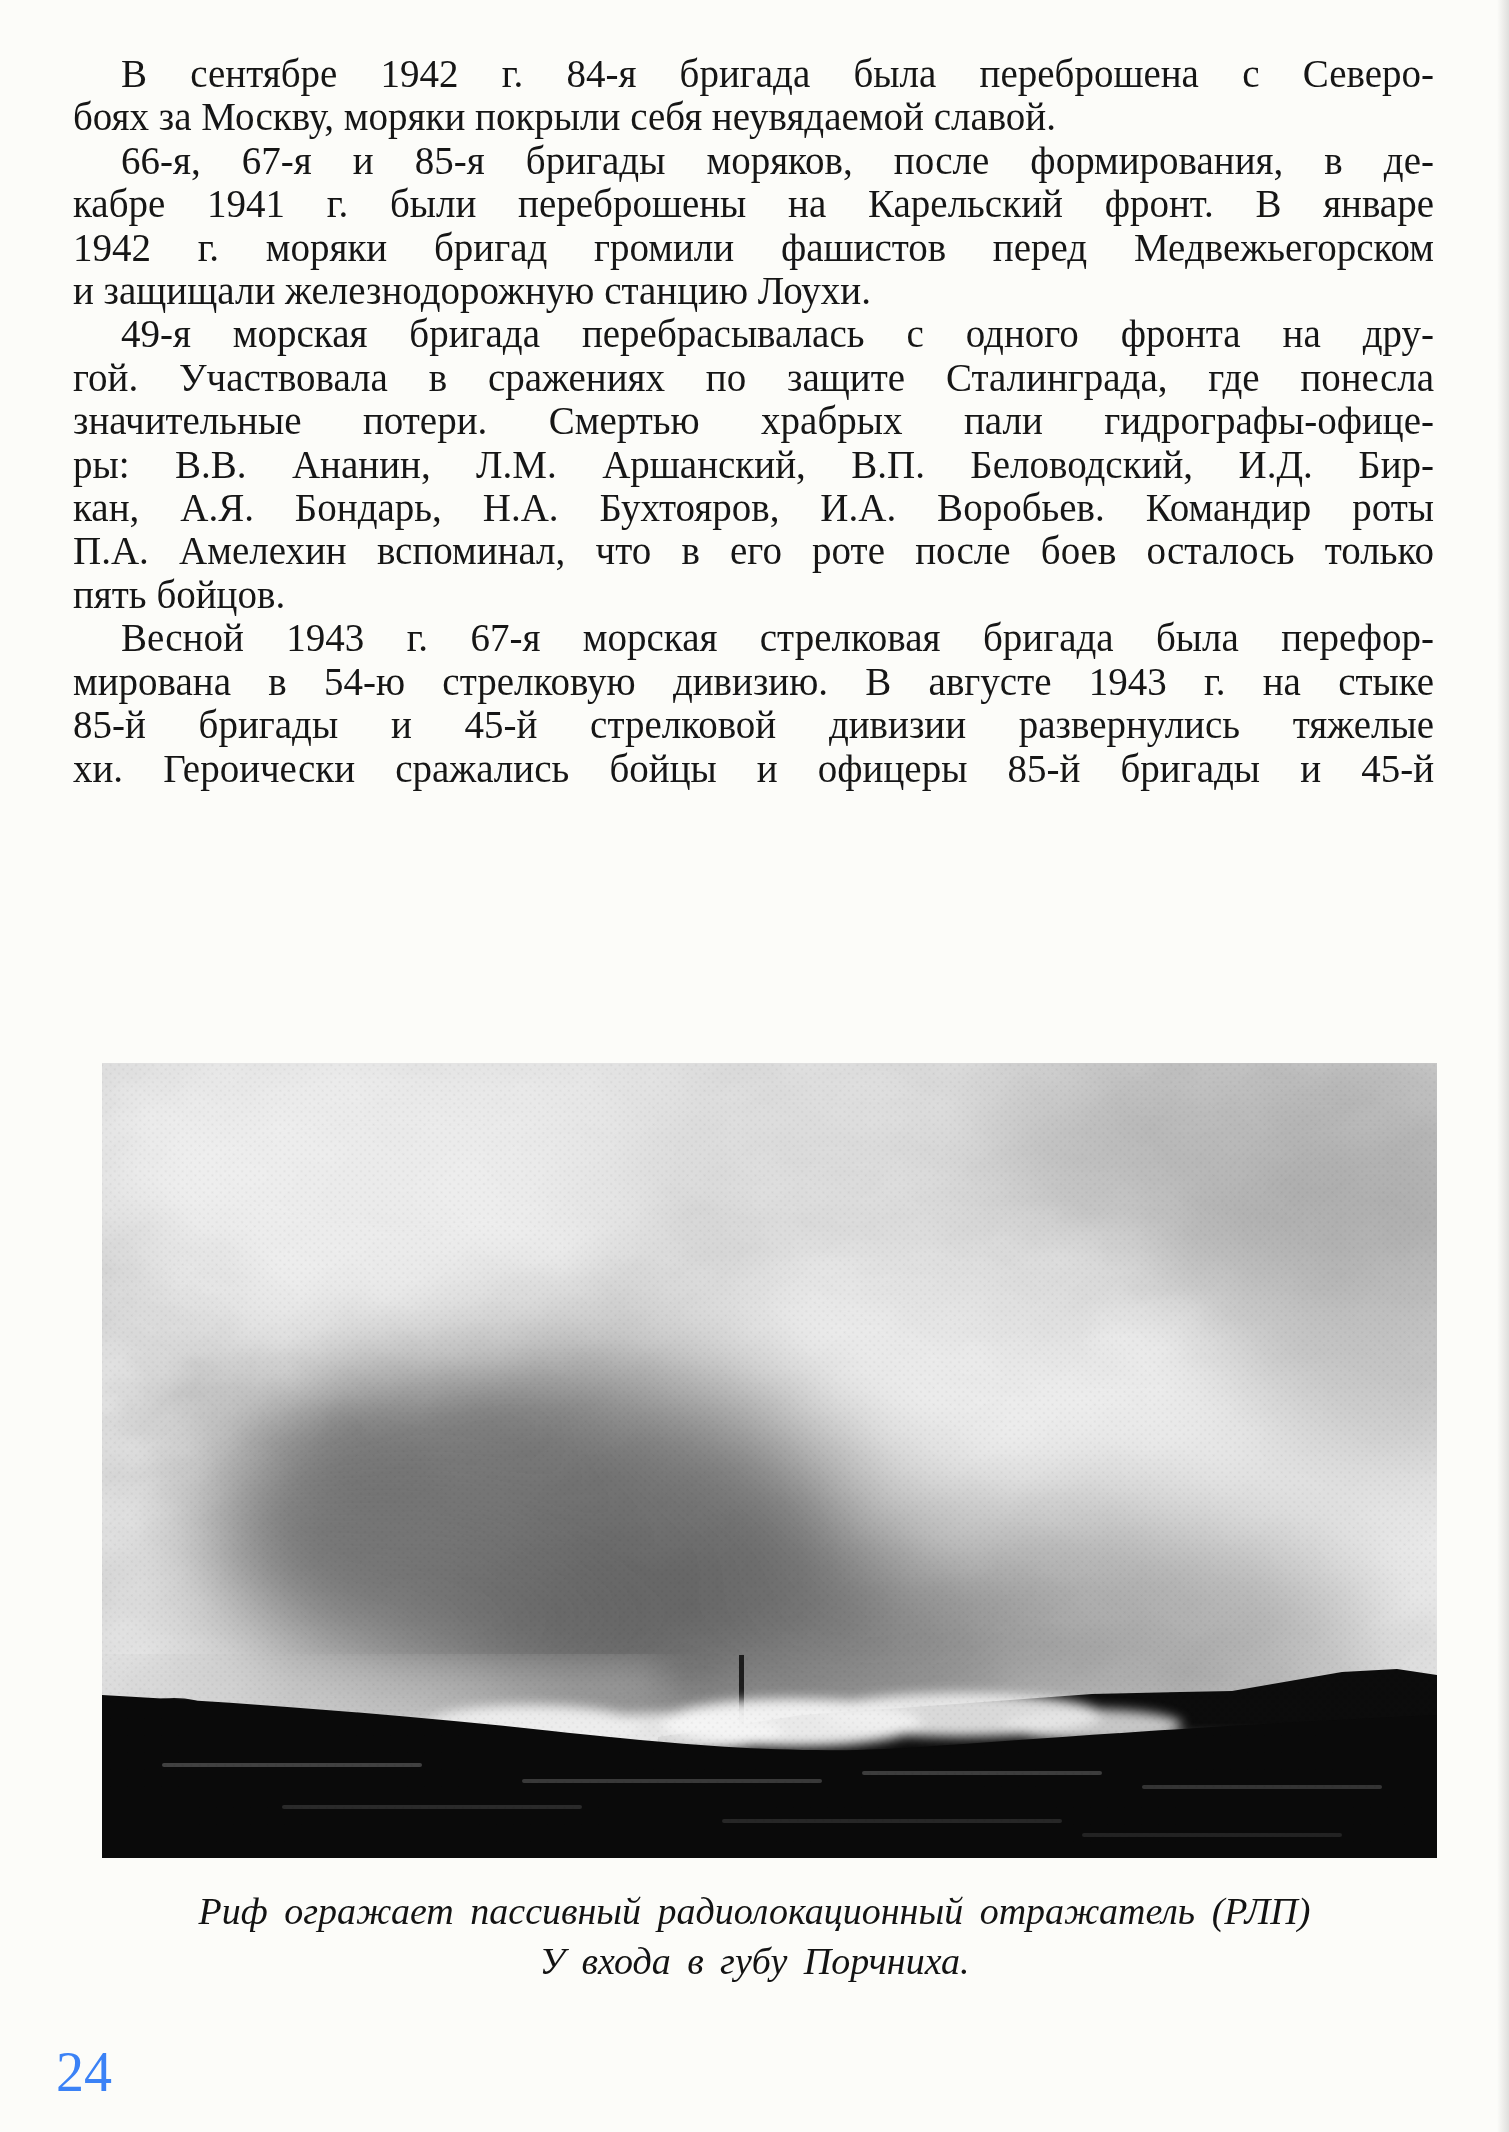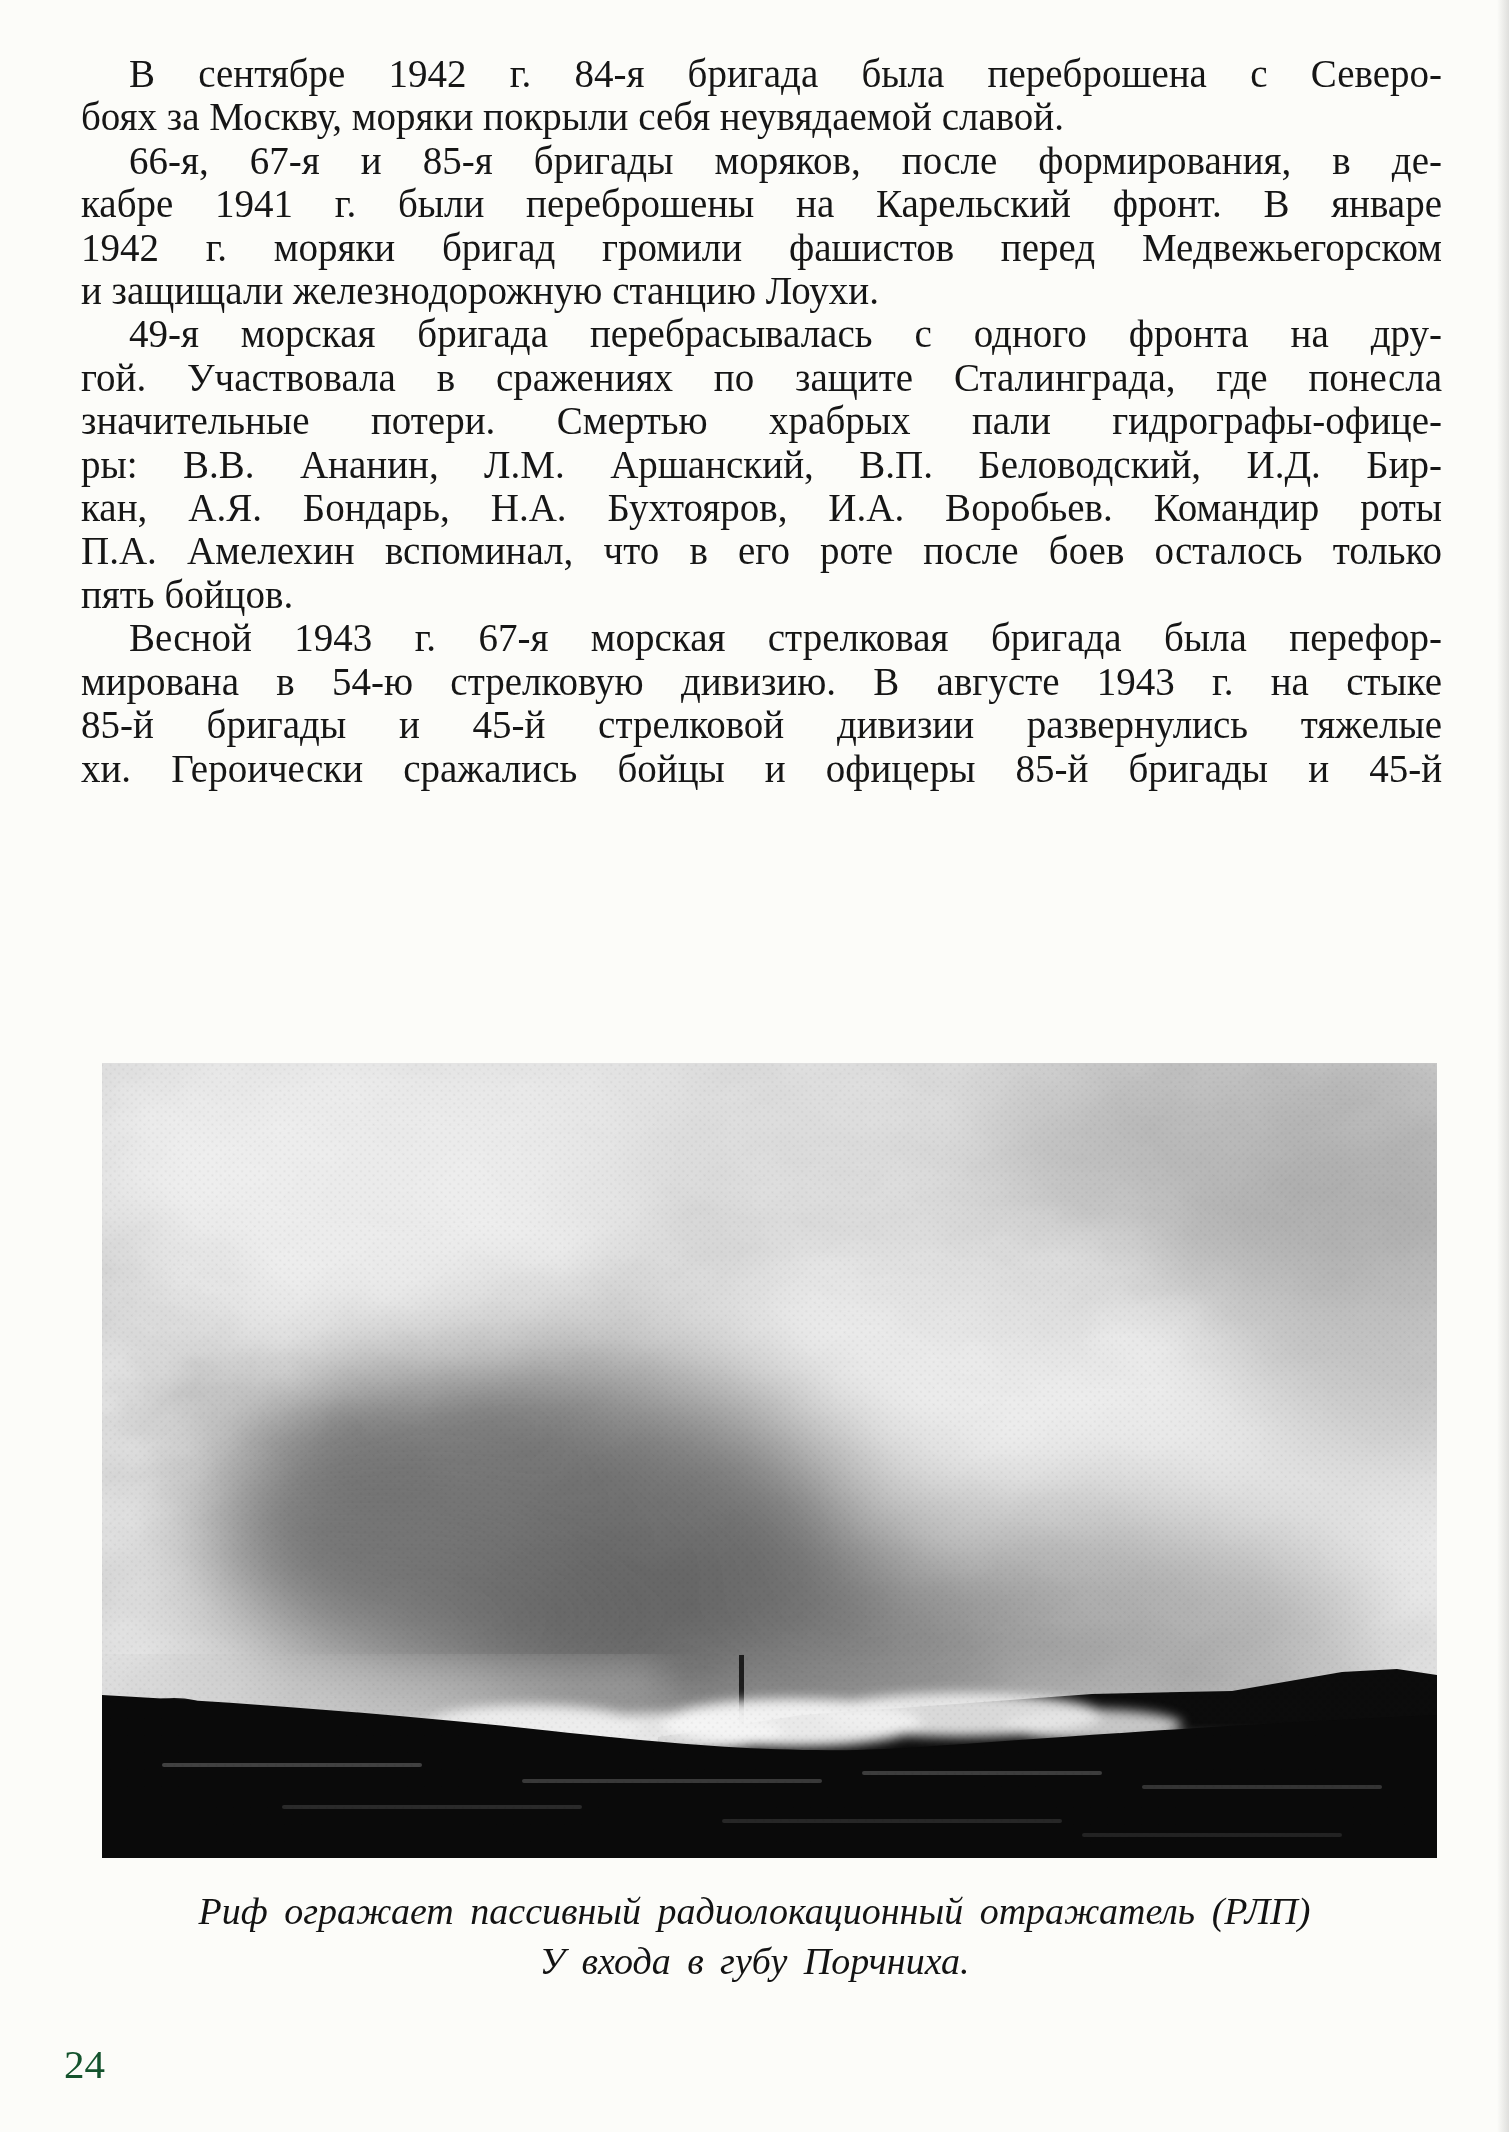--- a/index.html
+++ b/index.html
@@ -6,21 +6,21 @@
   .page{
     position:relative;
     width:1509px;height:2132px;
     background:#fcfcf9;
     overflow:hidden;
     font-family:"Liberation Serif","DejaVu Serif",serif;
     color:#151515;
   }
   .text-block{
     position:absolute;
-    left:81px;top:52px;width:1361px;
+    left:73px;top:52px;width:1361px;
   }
   .paragraph{margin:0;padding:0;}
   .line{
     font-size:39px;
     line-height:43.4px;
     text-align:justify;
     text-align-last:justify;
     text-justify:inter-word;
     white-space:normal;
     color:#161616;
@@ -41,23 +41,23 @@
   }
   .cap-line{
     font-style:italic;
     font-size:38px;
     line-height:50px;
     color:#131313;
     word-spacing:7px;
   }
   .page-number{
     position:absolute;
-    left:64px;top:2040px;
-    font-size:41px;
-    color:#14532d;
+    left:56px;top:2040px;
+    font-size:56px;
+    color:#3b82f6;
   }
   .scan-edge{
     position:absolute;
     right:0;top:0;width:12px;height:2132px;
     background:linear-gradient(to left, rgba(90,90,90,0.18), rgba(90,90,90,0));
   }
 </style>
 </head>
 <body>
 

